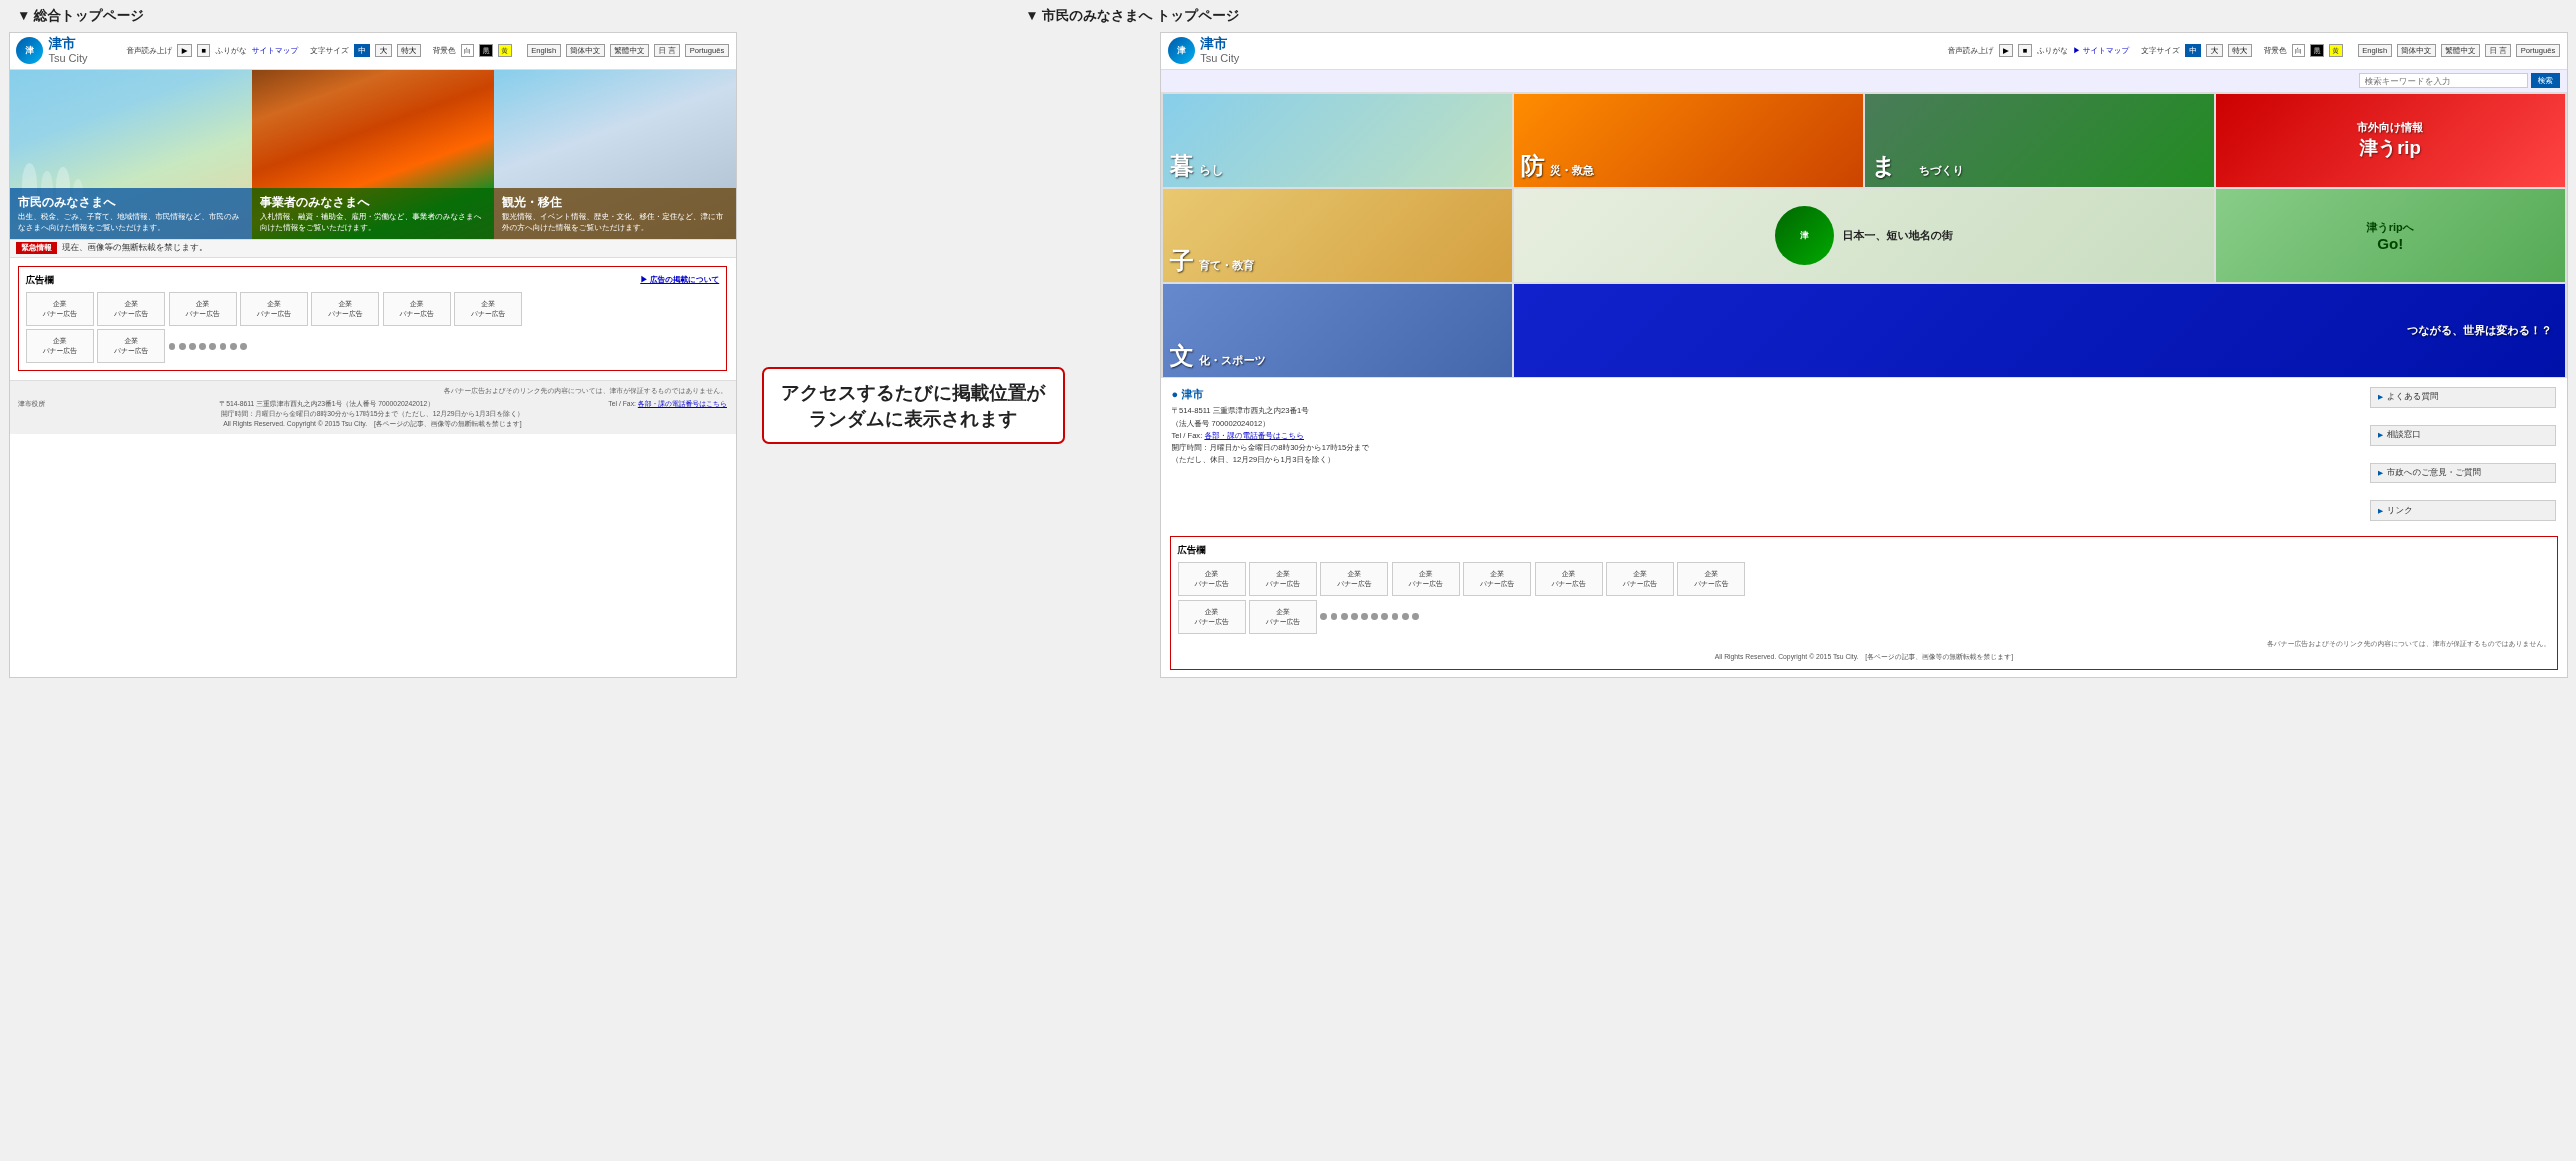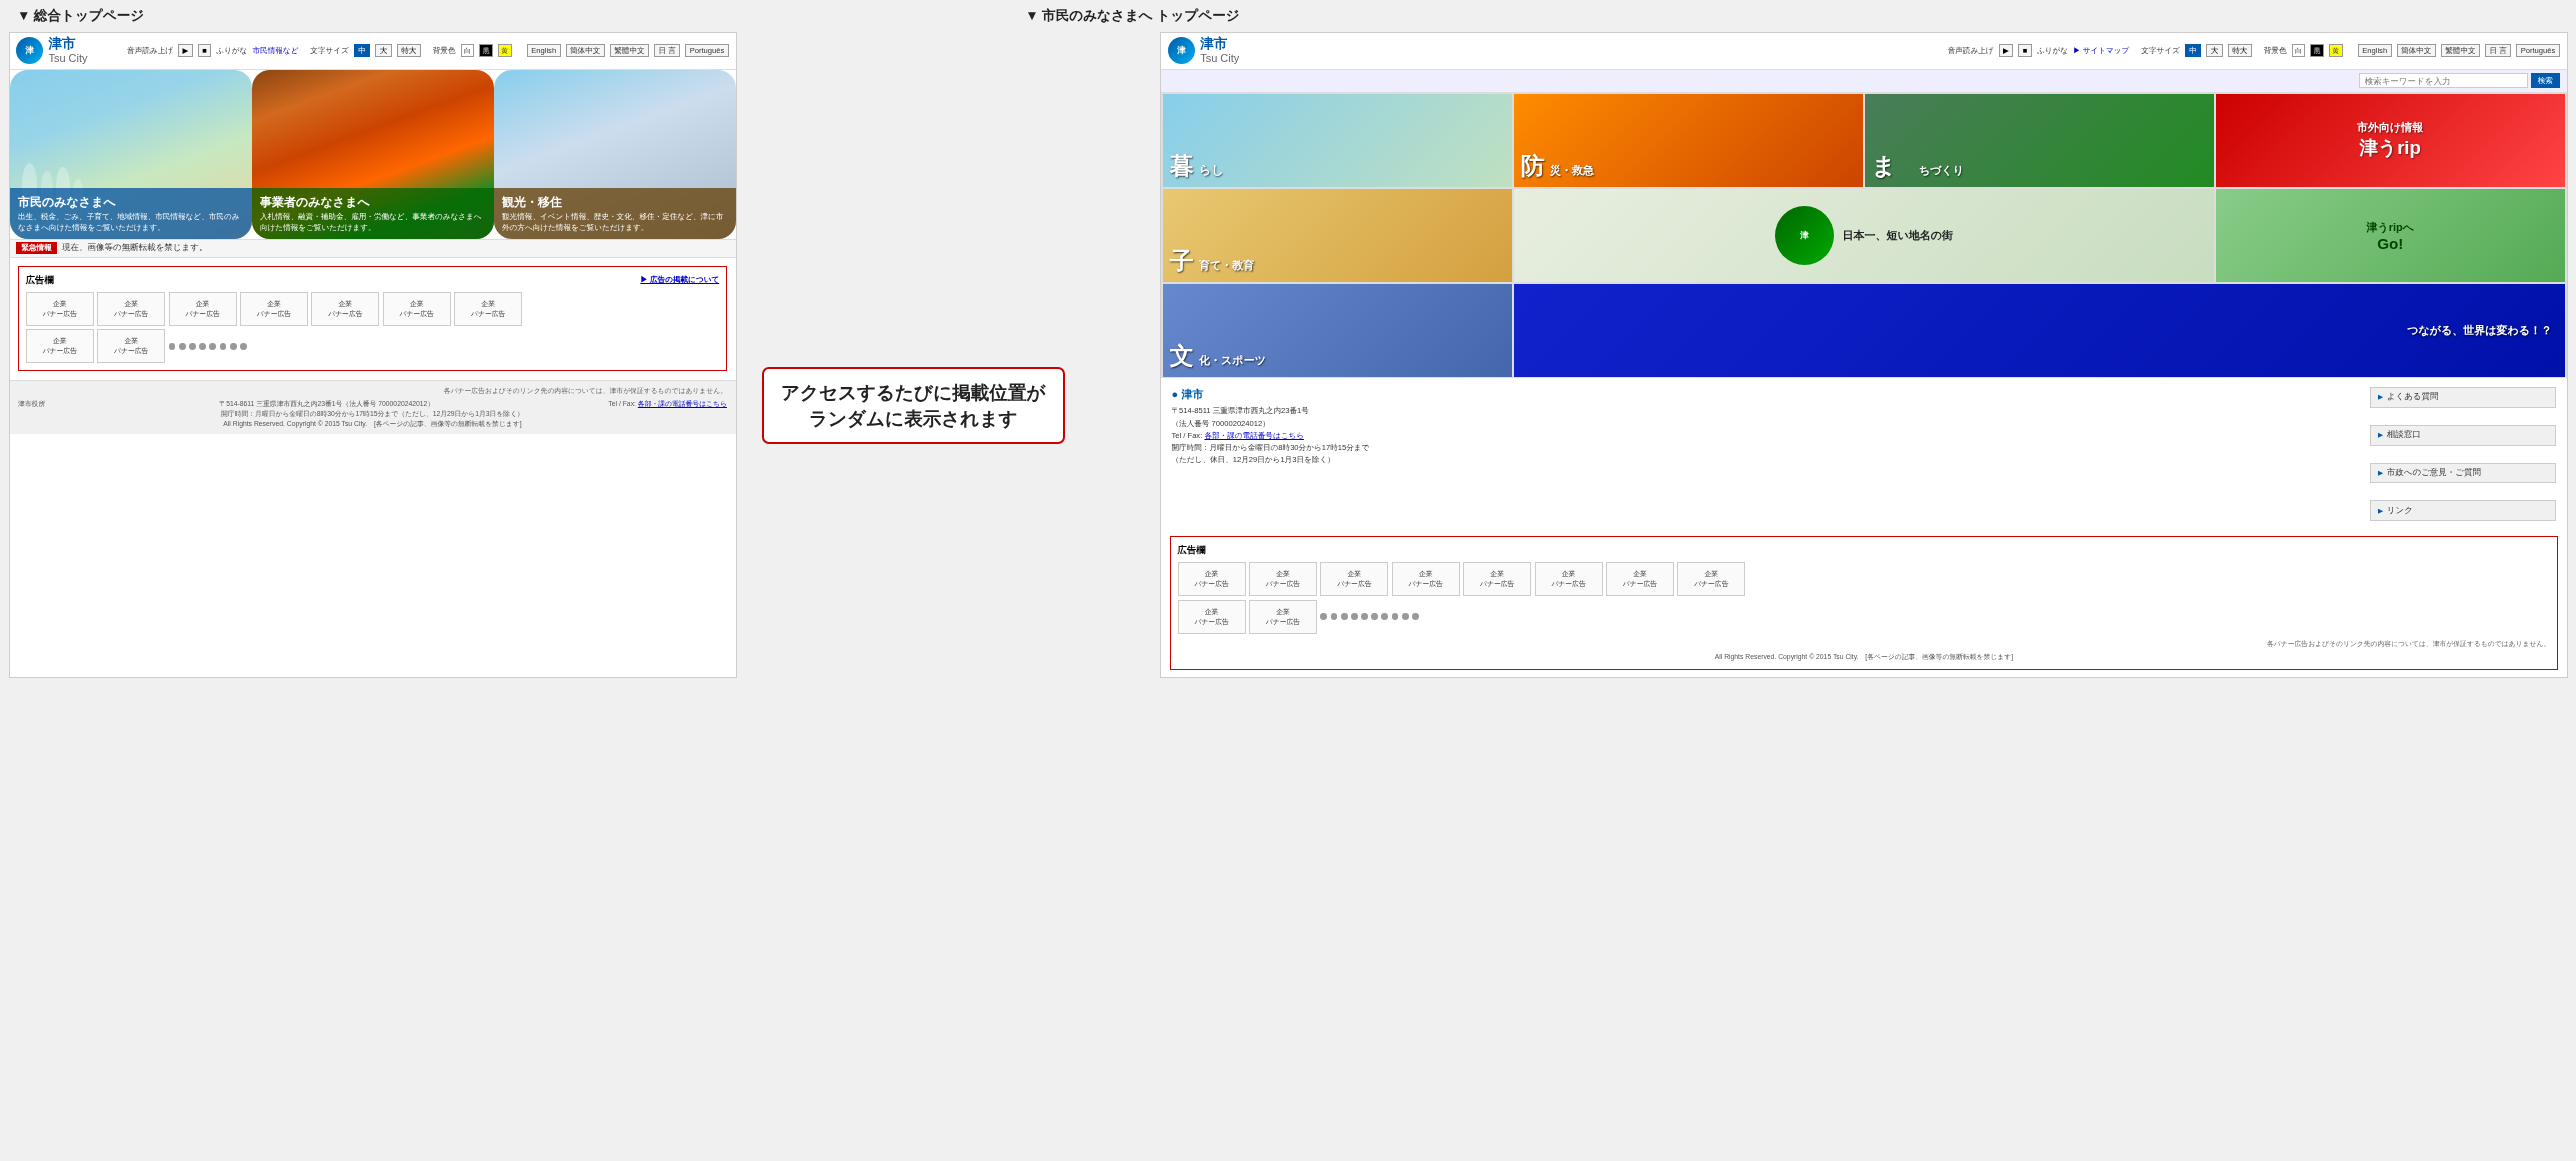--- a/index.html
+++ b/index.html
@@ -96,21 +96,20 @@
     .hero-area {
       position: relative;
       height: 169px;
       overflow: hidden;
       display: flex;
     }
     .hero-img {
       flex: 1;
       position: relative;
       overflow: hidden;
-      border-radius: 18px;
     }
     .hero-img-1 { background: linear-gradient(160deg, #87CEEB 0%, #98D4E8 30%, #c8e8c0 60%, #e8d4a0 100%); }
     .hero-img-2 { background: linear-gradient(160deg, #8B4513 0%, #D2691E 20%, #cc4400 40%, #ff6600 60%, #228B22 80%, #556B2F 100%); }
     .hero-img-3 { background: linear-gradient(160deg, #87CEEB 0%, #ccddee 40%, #aabbcc 100%); }
 
     .hero-overlay {
       position: absolute;
       bottom: 0; left: 0; right: 0;
       background: rgba(0, 80, 160, 0.75);
       padding: 5.1px 8.5px;
@@ -321,21 +320,21 @@
         <div class="logo-text">
           <span class="kanji">津市</span>
           <span class="roman">Tsu City</span>
         </div>
       </div>
       <div class="header-controls">
         <span style="font-size:7.6px;">音声読み上げ</span>
         <button class="ctrl-btn">▶</button>
         <button class="ctrl-btn">■</button>
         <span style="font-size:7.6px;">ふりがな</span>
-        <span style="font-size:7.6px;color:#0000cc;cursor:pointer;">市民情報など</span>
+        <span style="font-size:7.6px;color:#0000cc;cursor:pointer;">サイトマップ</span>
         <span style="font-size:7.6px;margin-left:6.8px;">文字サイズ</span>
         <button class="ctrl-btn active">中</button>
         <button class="ctrl-btn">大</button>
         <button class="ctrl-btn">特大</button>
         <span style="font-size:7.6px;margin-left:6.8px;">背景色</span>
         <div class="color-btn" style="background:#fff;">白</div>
         <div class="color-btn" style="background:#000;color:white;">黒</div>
         <div class="color-btn" style="background:#ffff00;">黄</div>
         <div style="width:5.1px;"></div>
         <span class="lang-btn">English</span>

